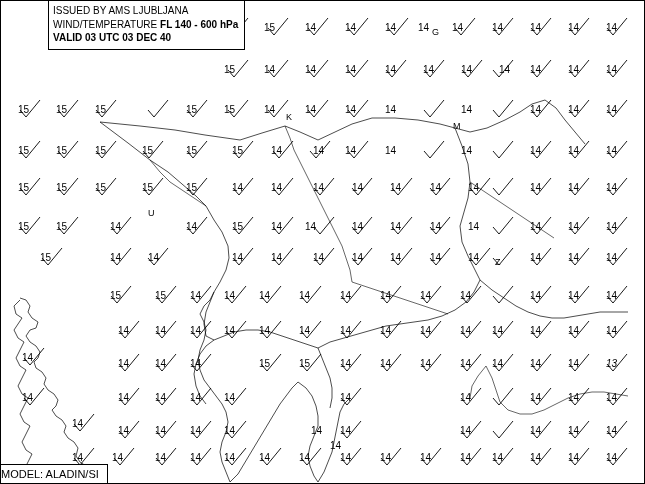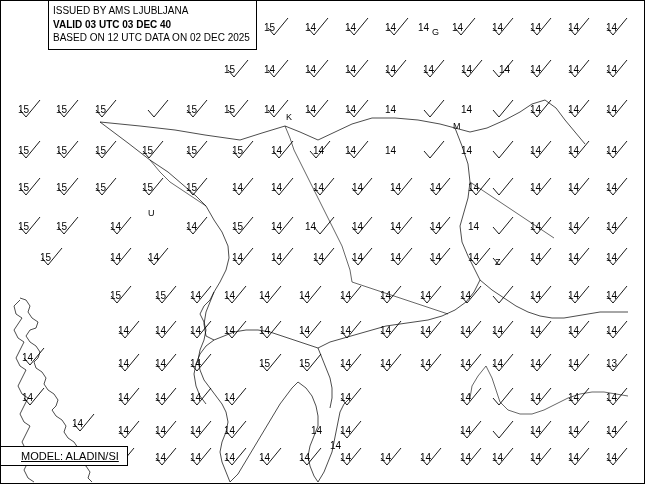--- a/index.html
+++ b/index.html
@@ -27,28 +27,27 @@
     font-size:10px;
     line-height:13.5px;
     z-index:40;
     white-space:nowrap;
     margin-left:48px;
   }
   .hdr div { white-space:nowrap; }
   .hdr .b { font-weight:bold; }
   .model {
     position:absolute;
-    left:0; bottom:18px;
+    left:0; bottom:0;
     border:1px solid #000;
     background:#ffffff;
-    padding:3px 8px 3px 20px;
+    padding:3px 8px 3px 0;
     font-size:11px;
     z-index:40;
     white-space:nowrap;
-    text-decoration:underline;
   }
   .tempval {
     position:absolute;
     font-size:10px;
     color:#000;
     z-index:25;
     white-space:nowrap;
   }
   .stn {
     position:absolute;
@@ -925,21 +924,21 @@
       <div class="tempval" style="left: 190px; top: 358px;">14</div>
       <div class="tempval" style="left: 259px; top: 358px;">15</div>
       <div class="tempval" style="left: 299px; top: 358px;">15</div>
       <div class="tempval" style="left: 340px; top: 358px;">14</div>
       <div class="tempval" style="left: 380px; top: 358px;">14</div>
       <div class="tempval" style="left: 420px; top: 358px;">14</div>
       <div class="tempval" style="left: 460px; top: 358px;">14</div>
       <div class="tempval" style="left: 492px; top: 358px;">14</div>
       <div class="tempval" style="left: 530px; top: 358px;">14</div>
       <div class="tempval" style="left: 568px; top: 358px;">14</div>
-      <div class="tempval" style="left: 606px; top: 358px;">13</div>
+      <div class="tempval" style="left: 606px; top: 358px; font-style: italic;">13</div>
       <div class="tempval" style="left: 22px; top: 392px;">14</div>
       <div class="tempval" style="left: 118px; top: 392px;">14</div>
       <div class="tempval" style="left: 155px; top: 392px;">14</div>
       <div class="tempval" style="left: 190px; top: 392px;">14</div>
       <div class="tempval" style="left: 224px; top: 392px;">14</div>
       <div class="tempval" style="left: 340px; top: 392px;">14</div>
       <div class="tempval" style="left: 460px; top: 392px;">14</div>
       <div class="tempval" style="left: 530px; top: 392px;">14</div>
       <div class="tempval" style="left: 568px; top: 392px;">14</div>
       <div class="tempval" style="left: 606px; top: 392px;">14</div>
@@ -974,22 +973,24 @@
   <div id="stnwrap">
       <div class="stn" style="left: 432px; top: 27px;">G</div>
       <div class="stn" style="left: 286px; top: 112px;">K</div>
       <div class="stn" style="left: 453px; top: 121px;">M</div>
       <div class="stn" style="left: 148px; top: 208px;">U</div>
       <div class="stn" style="left: 495px; top: 257px;">Z</div>
     </div>
 
   <div class="hdr">
     <div>ISSUED BY AMS LJUBLJANA</div>
+    <div>
+      <span>WIND/TEMPERATURE </span><span class="b">FL 140 - 600 hPa</span>
+    </div>
     <div class="b">VALID 03 UTC 03 DEC 40</div>
-    <div>BASED ON 12 UTC DATA ON 02 DEC 2025</div>
   </div>
 
   <div class="model">
     <span>MODEL: ALADIN/SI</span>
   </div>
 
   <div id="frame"></div>
 </div>
 
 </body></html>

